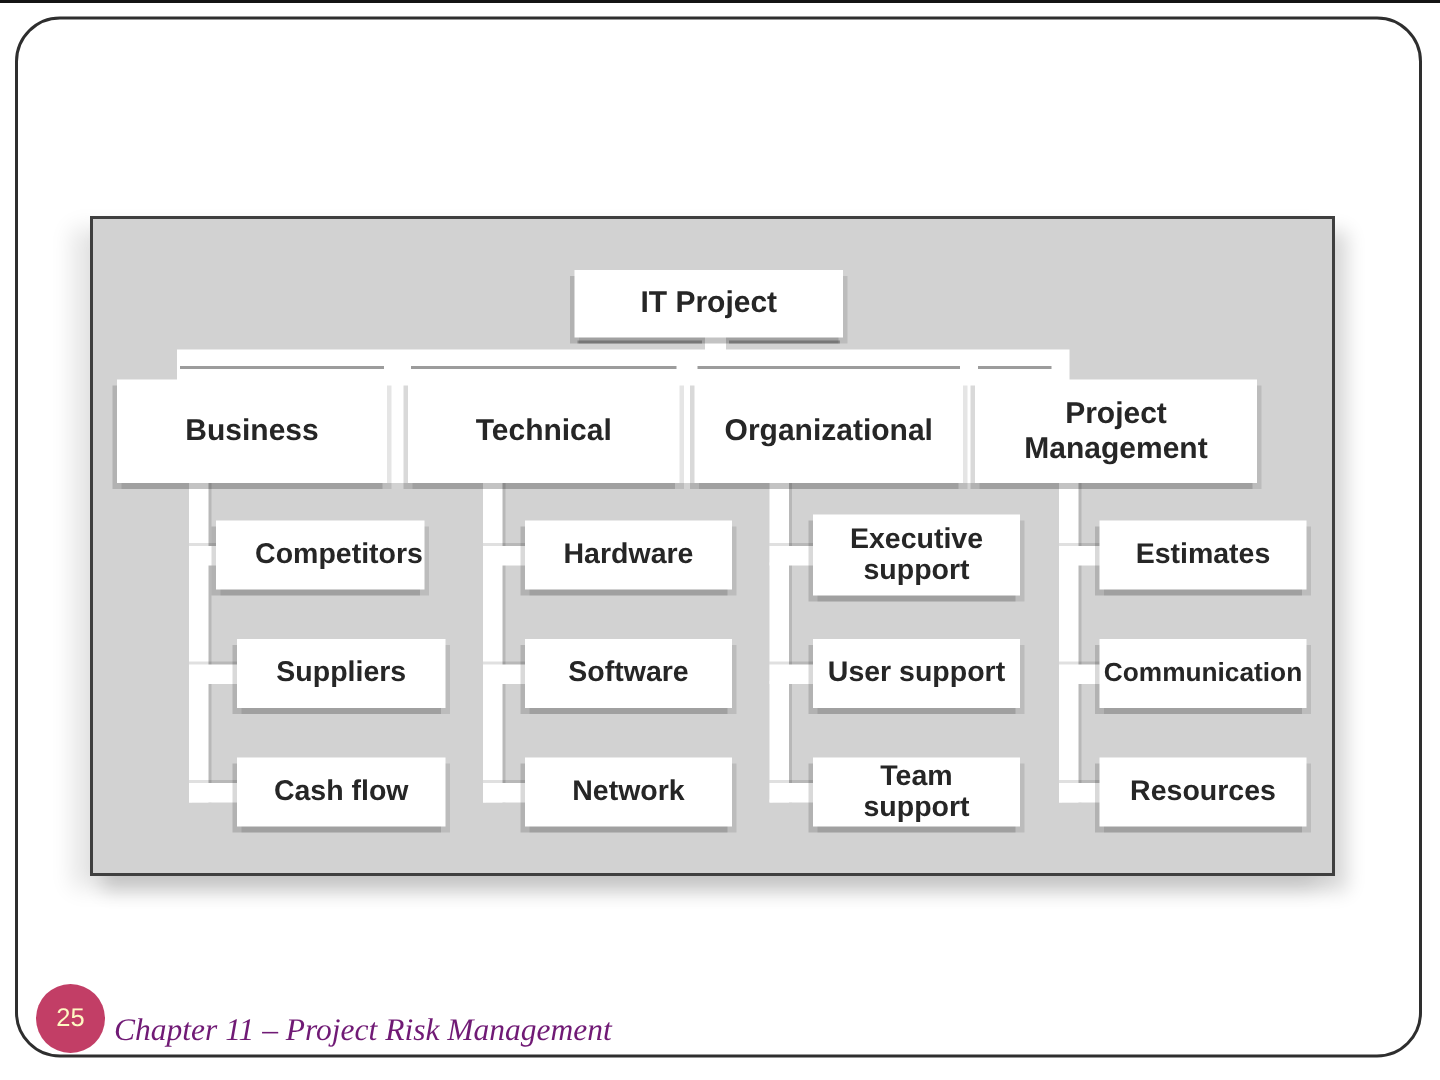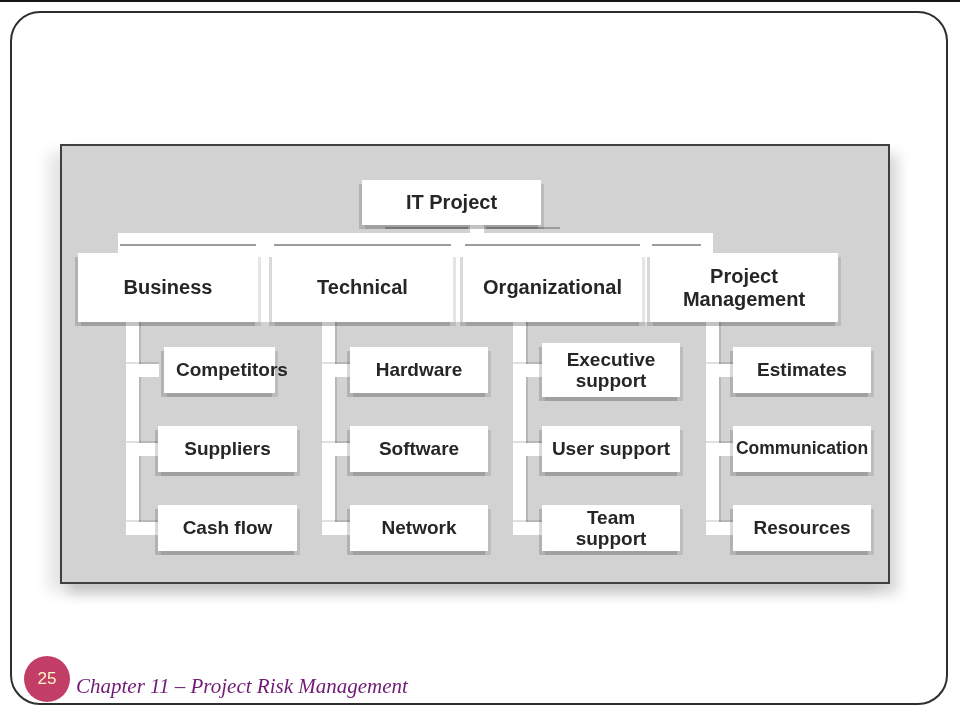--- a/index.html
+++ b/index.html
@@ -81,28 +81,28 @@
   <div class="abs conn stub" style="left:322px;top:522px;width:29px;height:13px;"></div>
 
   <div class="abs conn stub" style="left:513px;top:364px;width:30px;height:13px;"></div>
   <div class="abs conn stub" style="left:513px;top:443px;width:30px;height:13px;"></div>
   <div class="abs conn stub" style="left:513px;top:522px;width:30px;height:13px;"></div>
 
   <div class="abs conn stub" style="left:706px;top:364px;width:28px;height:13px;"></div>
   <div class="abs conn stub" style="left:706px;top:443px;width:28px;height:13px;"></div>
   <div class="abs conn stub" style="left:706px;top:522px;width:28px;height:13px;"></div>
 
-  <div class="abs wbox lvl0" style="left:362px;top:180px;width:179px;height:45px;">IT Project</div>
+  <div class="abs wbox lvl0" style="left:383px;top:180px;width:179px;height:45px;">IT Project</div>
 
   <div class="abs wbox lvl1" style="left:78px;top:253px;width:180px;height:69px;">Business</div>
   <div class="abs wbox lvl1" style="left:272px;top:253px;width:181px;height:69px;">Technical</div>
   <div class="abs wbox lvl1" style="left:463px;top:253px;width:179px;height:69px;">Organizational</div>
   <div class="abs wbox lvl1" style="left:650px;top:253px;width:188px;height:69px;">Project Management</div>
 
-  <div class="abs wbox lvl2" style="left:164px;top:347px;width:111px;height:46px;padding-left:33px;">Competitors</div>
+  <div class="abs wbox lvl2" style="left:144px;top:347px;width:139px;height:46px;padding-left:33px;">Competitors</div>
   <div class="abs wbox lvl2" style="left:158px;top:505px;width:139px;height:46px;">Cash flow</div>
   <div class="abs wbox lvl2" style="left:158px;top:426px;width:139px;height:46px;">Suppliers</div>
 
   <div class="abs wbox lvl2" style="left:350px;top:347px;width:138px;height:46px;">Hardware</div>
   <div class="abs wbox lvl2" style="left:350px;top:426px;width:138px;height:46px;">Software</div>
   <div class="abs wbox lvl2" style="left:350px;top:505px;width:138px;height:46px;">Network</div>
 
   <div class="abs wbox lvl2" style="left:542px;top:343px;width:138px;height:54px;">Executive support</div>
   <div class="abs wbox lvl2" style="left:542px;top:426px;width:138px;height:46px;">User support</div>
   <div class="abs wbox lvl2" style="left:542px;top:505px;width:138px;height:46px;">Team support</div>

